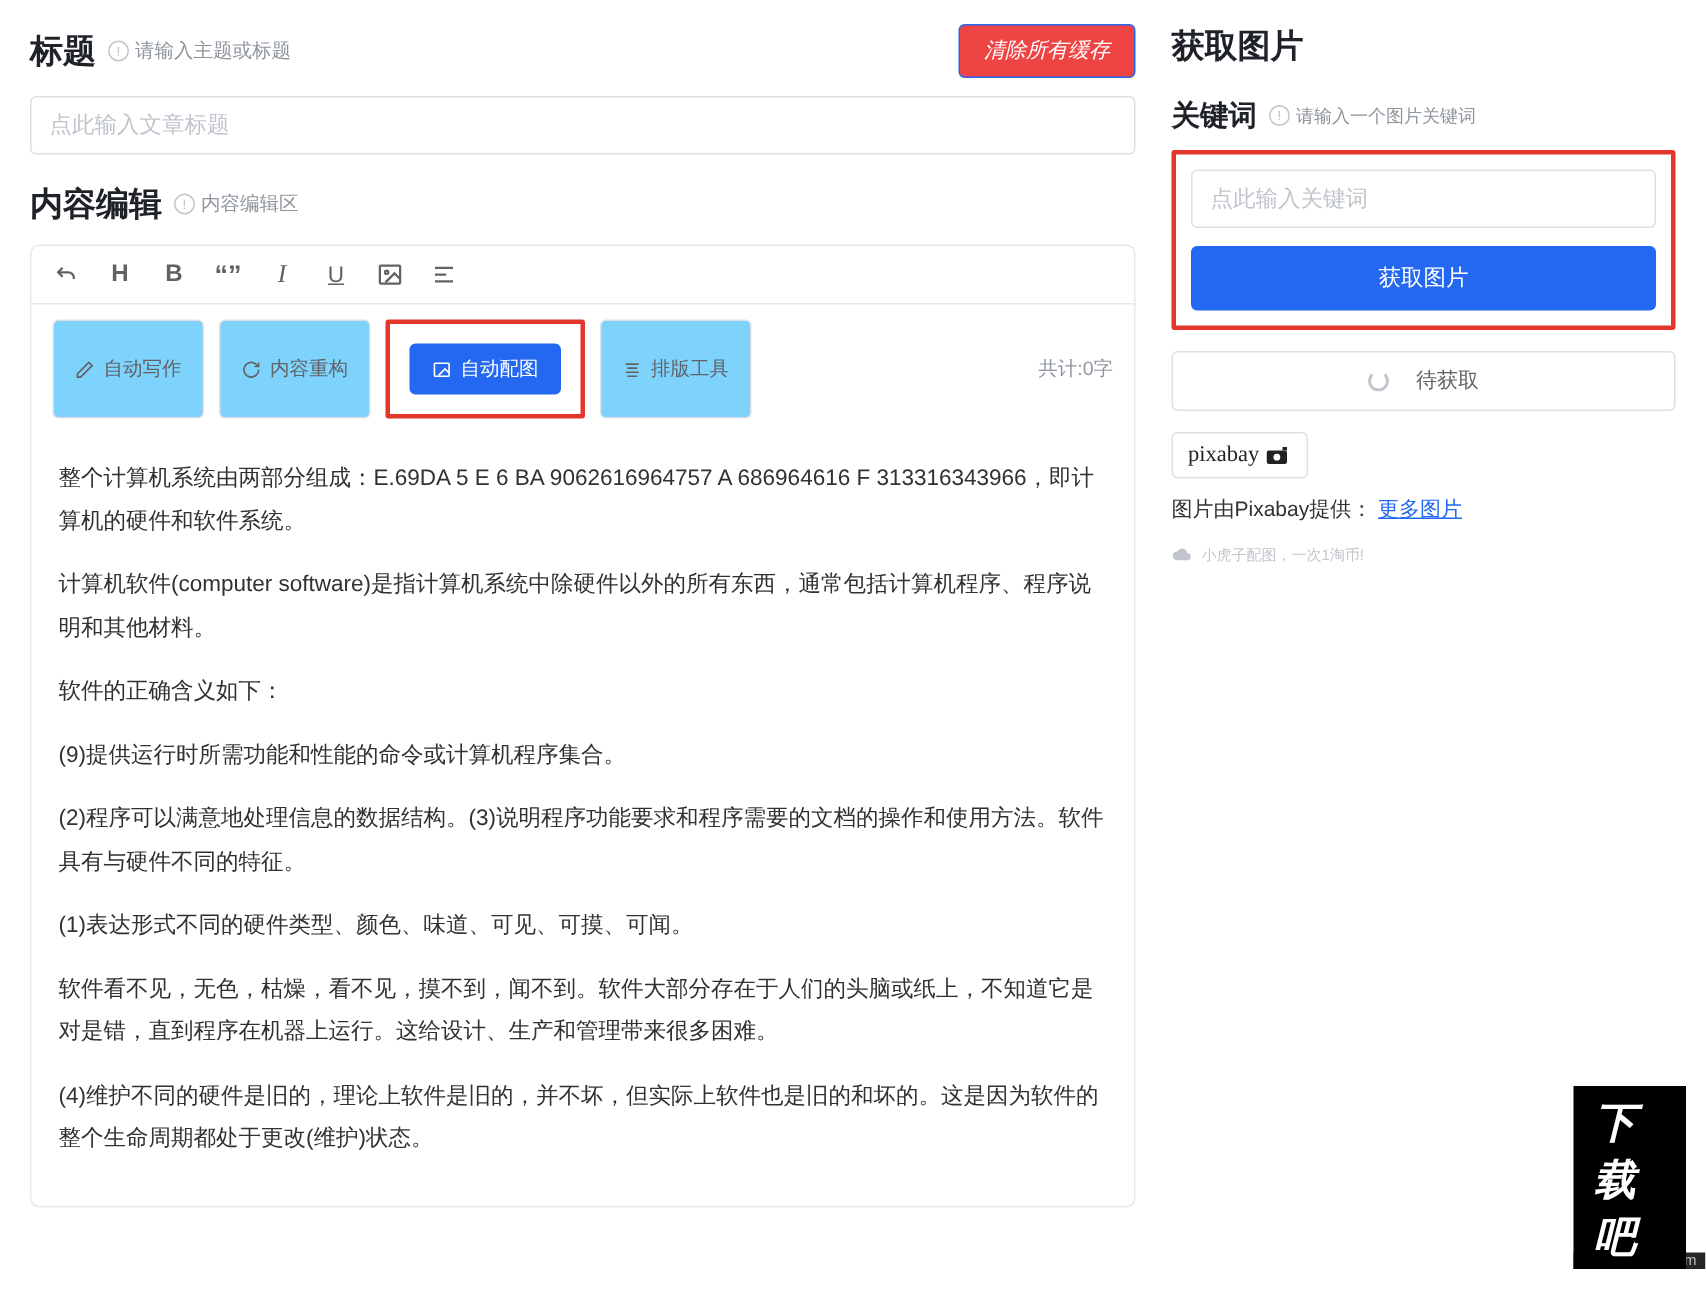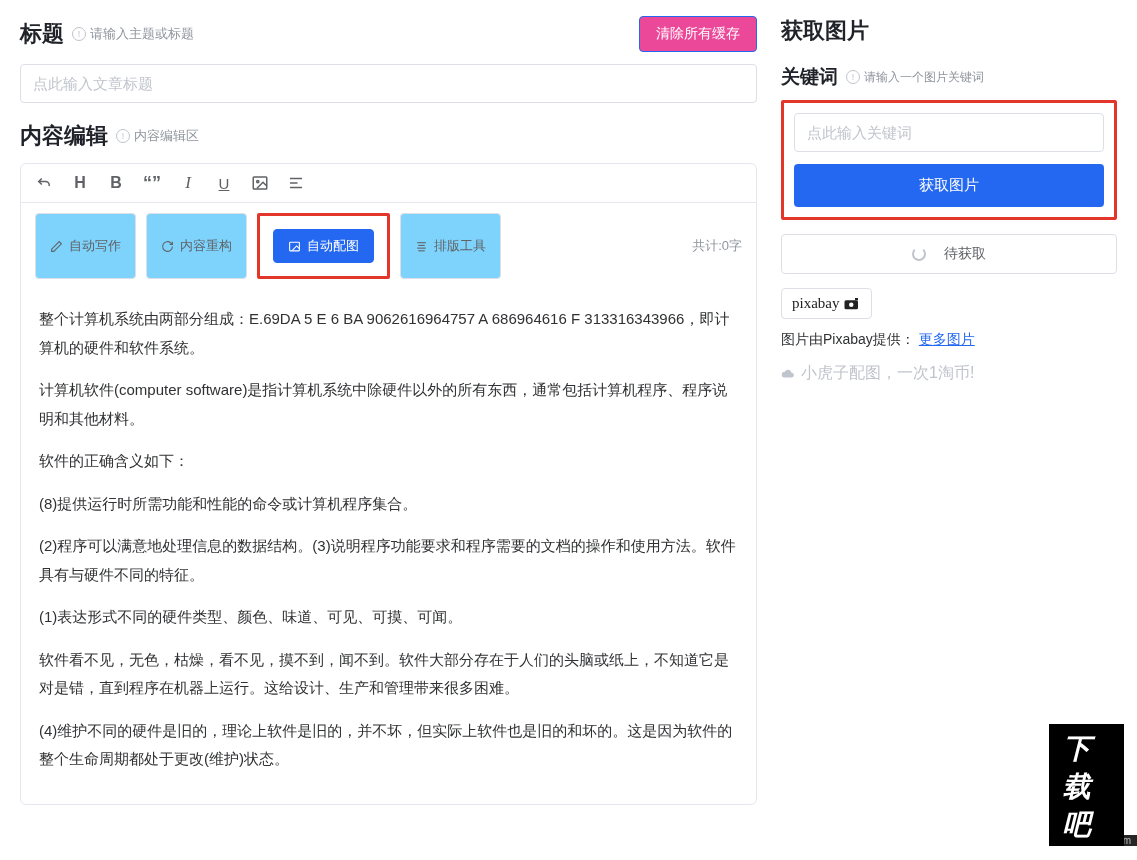--- a/index.html
+++ b/index.html
@@ -8,21 +8,21 @@
 .left { flex: 1; min-width: 0; }
 .right { width: 336px; flex-shrink: 0; }
 
 .section-header { display: flex; align-items: center; justify-content: space-between; margin-bottom: 12px; }
 .section-title-wrap { display: flex; align-items: center; gap: 8px; }
 .section-title { font-size: 22px; font-weight: 600; color: #1f2329; }
 .section-hint { font-size: 13px; color: #8f959e; display: flex; align-items: center; gap: 4px; }
 .hint-icon { width: 14px; height: 14px; border-radius: 50%; border: 1px solid #c0c4cc; display: inline-flex; align-items: center; justify-content: center; font-size: 9px; color: #c0c4cc; }
 
 .btn { border: 1px solid #dcdfe6; background: #fff; border-radius: 4px; padding: 8px 16px; font-size: 14px; cursor: pointer; display: inline-flex; align-items: center; gap: 6px; color: #606266; }
-.btn-primary { background: #ec4899; color: #fff; border-color: #2468f2; }
+.btn-primary { background: #ef4444; color: #fff; border-color: #2468f2; font-style: italic; }
 .btn-primary-lg { background: #2468f2; color: #fff; border: none; border-radius: 4px; width: 100%; padding: 12px; font-size: 15px; cursor: pointer; }
 
 .input { width: 100%; border: 1px solid #dcdfe6; border-radius: 4px; padding: 10px 12px; font-size: 15px; color: #606266; outline: none; }
 .input::placeholder { color: #c0c4cc; }
 
 .editor-box { border: 1px solid #e4e7ed; border-radius: 6px; margin-top: 12px; }
 .toolbar-row1 { display: flex; align-items: center; gap: 18px; padding: 10px 14px; border-bottom: 1px solid #e4e7ed; }
 .tool-icon { width: 18px; height: 18px; color: #606266; cursor: pointer; display: inline-flex; align-items: center; justify-content: center; }
 .toolbar-row2 { display: flex; align-items: center; justify-content: space-between; padding: 10px 14px; }
 .toolbar-btns { display: flex; gap: 10px; }
@@ -40,21 +40,21 @@
 .keyword-header { display: flex; align-items: center; gap: 8px; margin-bottom: 10px; }
 .keyword-title { font-size: 19px; font-weight: 600; }
 .keyword-hint { font-size: 12px; color: #8f959e; display: flex; align-items: center; gap: 4px; }
 
 .status-box { border: 1px solid #dcdfe6; border-radius: 4px; padding: 10px; text-align: left; color: #606266; font-size: 14px; margin-top: 14px; display: flex; align-items: center; justify-content: center; gap: 18px; }
 .spinner { width: 14px; height: 14px; border: 2px solid #c0c4cc; border-top-color: transparent; border-radius: 50%; display: inline-block; }
 
 .pixabay-badge { border: 1px solid #dcdfe6; border-radius: 4px; padding: 6px 10px; display: inline-flex; align-items: center; gap: 4px; margin-top: 14px; font-size: 15px; font-family: Georgia, serif; color: #222; }
 .attribution { font-size: 14px; margin-top: 12px; color: #303133; }
 .attribution a { color: #2468f2; text-decoration: underline; }
-.footer-note { font-size: 16px; color: #c0c4cc; margin-top: 14px; display: flex; align-items: center; gap: 6px; }
+.footer-note { font-size: 10px; color: #c0c4cc; margin-top: 14px; display: flex; align-items: center; gap: 6px; }
 
 .watermark { position: absolute; right: 13px; bottom: 0; background: #000; color: #fff; font-size: 28px; font-weight: bold; font-style: italic; padding: 6px 14px 2px; letter-spacing: 2px; }
 .watermark-wrap { position: absolute; right: 0; bottom: 14px; }
 .watermark-url { font-size: 10px; color: #888; text-align: right; padding-right: 6px; background: rgba(0,0,0,0.85); color: #bbb; }
 
 svg { width: 100%; height: 100%; }
 </style>
 </head>
 <body>
 
@@ -147,21 +147,21 @@
             <span>排版工具</span>
           </button>
         </div>
         <span class="count">共计:0字</span>
       </div>
 
       <div class="content-area">
         <p>整个计算机系统由两部分组成：E.69DA 5 E 6 BA 9062616964757 A 686964616 F 313316343966，即计算机的硬件和软件系统。</p>
         <p>计算机软件(computer software)是指计算机系统中除硬件以外的所有东西，通常包括计算机程序、程序说明和其他材料。</p>
         <p>软件的正确含义如下：</p>
-        <p>(8)提供运行时所需功能和性能的命令或计算机程序集合。</p>
+        <p>(9)提供运行时所需功能和性能的命令或计算机程序集合。</p>
         <p>(2)程序可以满意地处理信息的数据结构。(3)说明程序功能要求和程序需要的文档的操作和使用方法。软件具有与硬件不同的特征。</p>
         <p>(1)表达形式不同的硬件类型、颜色、味道、可见、可摸、可闻。</p>
         <p>软件看不见，无色，枯燥，看不见，摸不到，闻不到。软件大部分存在于人们的头脑或纸上，不知道它是对是错，直到程序在机器上运行。这给设计、生产和管理带来很多困难。</p>
         <p>(4)维护不同的硬件是旧的，理论上软件是旧的，并不坏，但实际上软件也是旧的和坏的。这是因为软件的整个生命周期都处于更改(维护)状态。</p>
       </div>
     </div>
   </div>
 
   <div class="right">
     <span class="section-title">获取图片</span>

